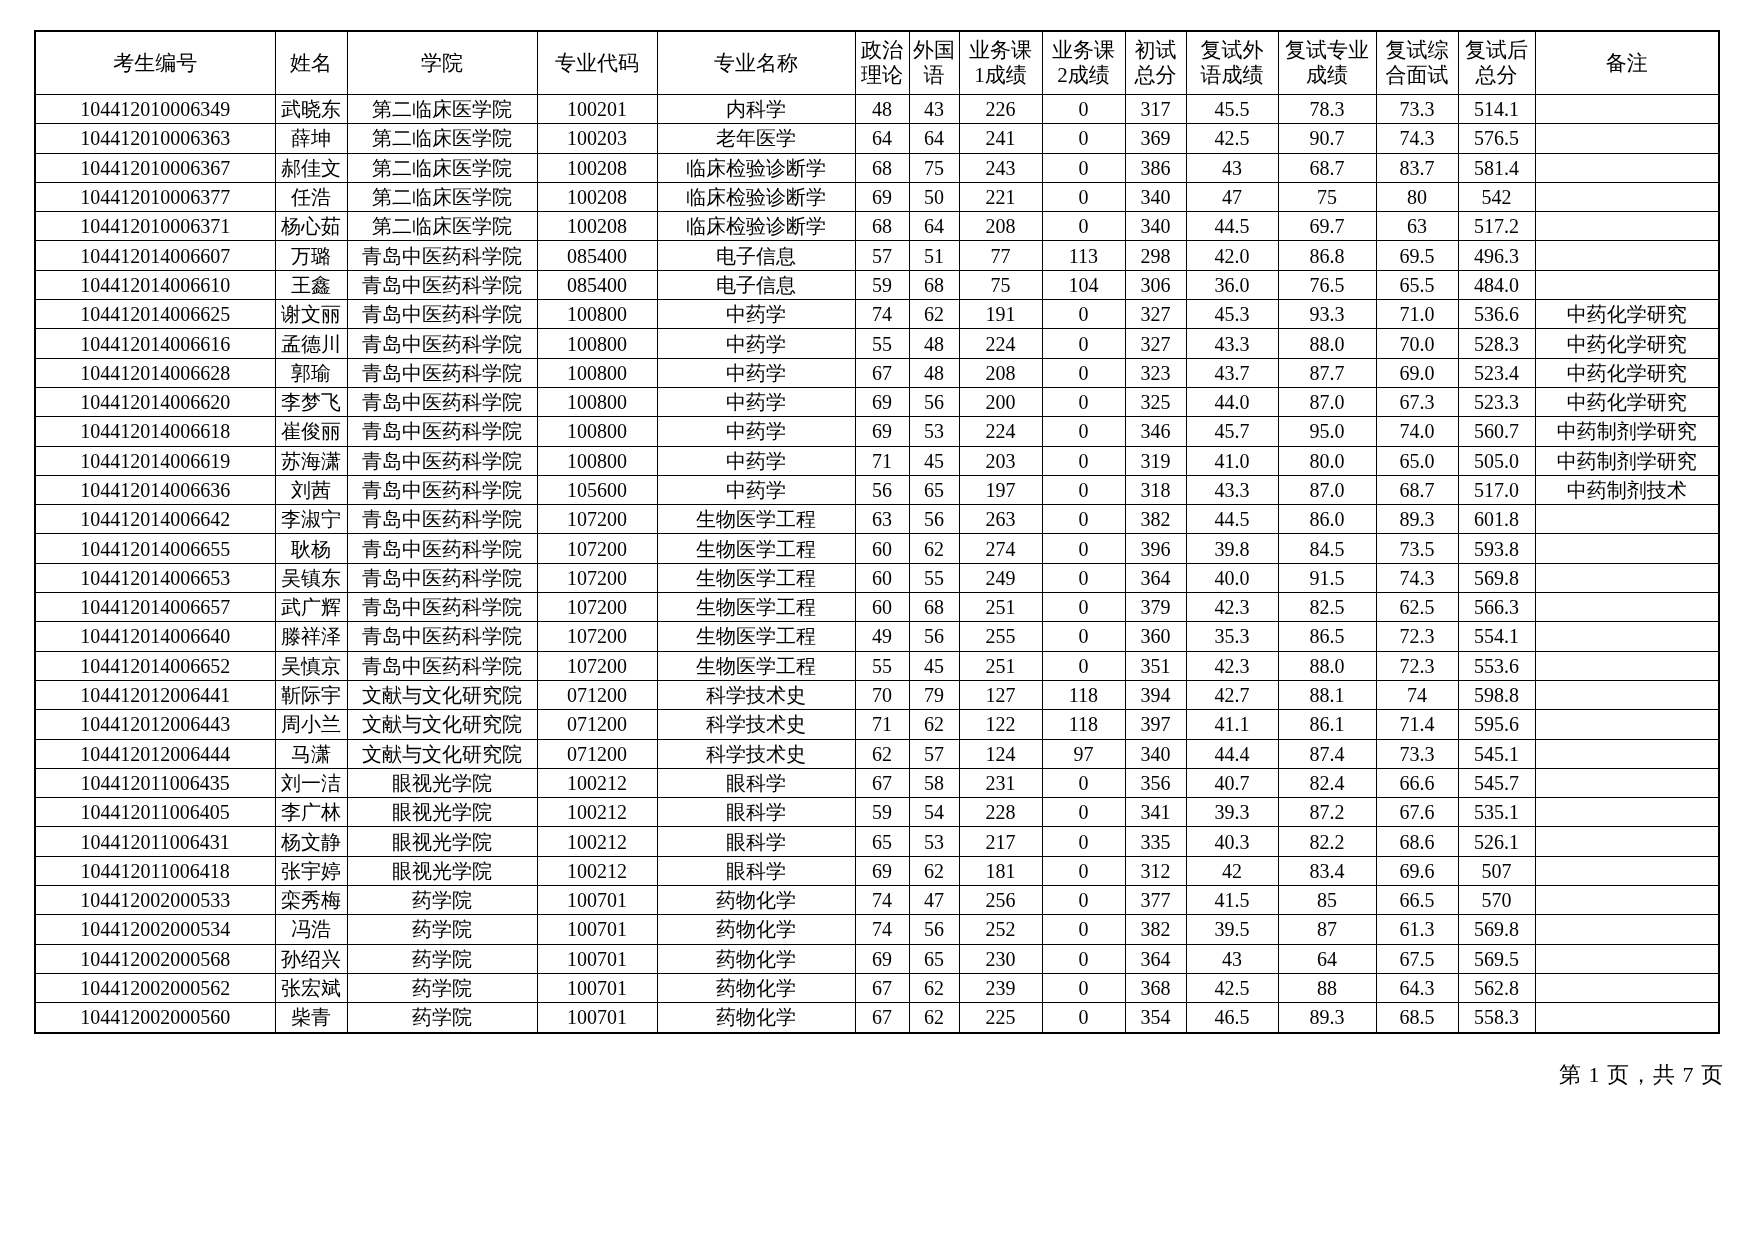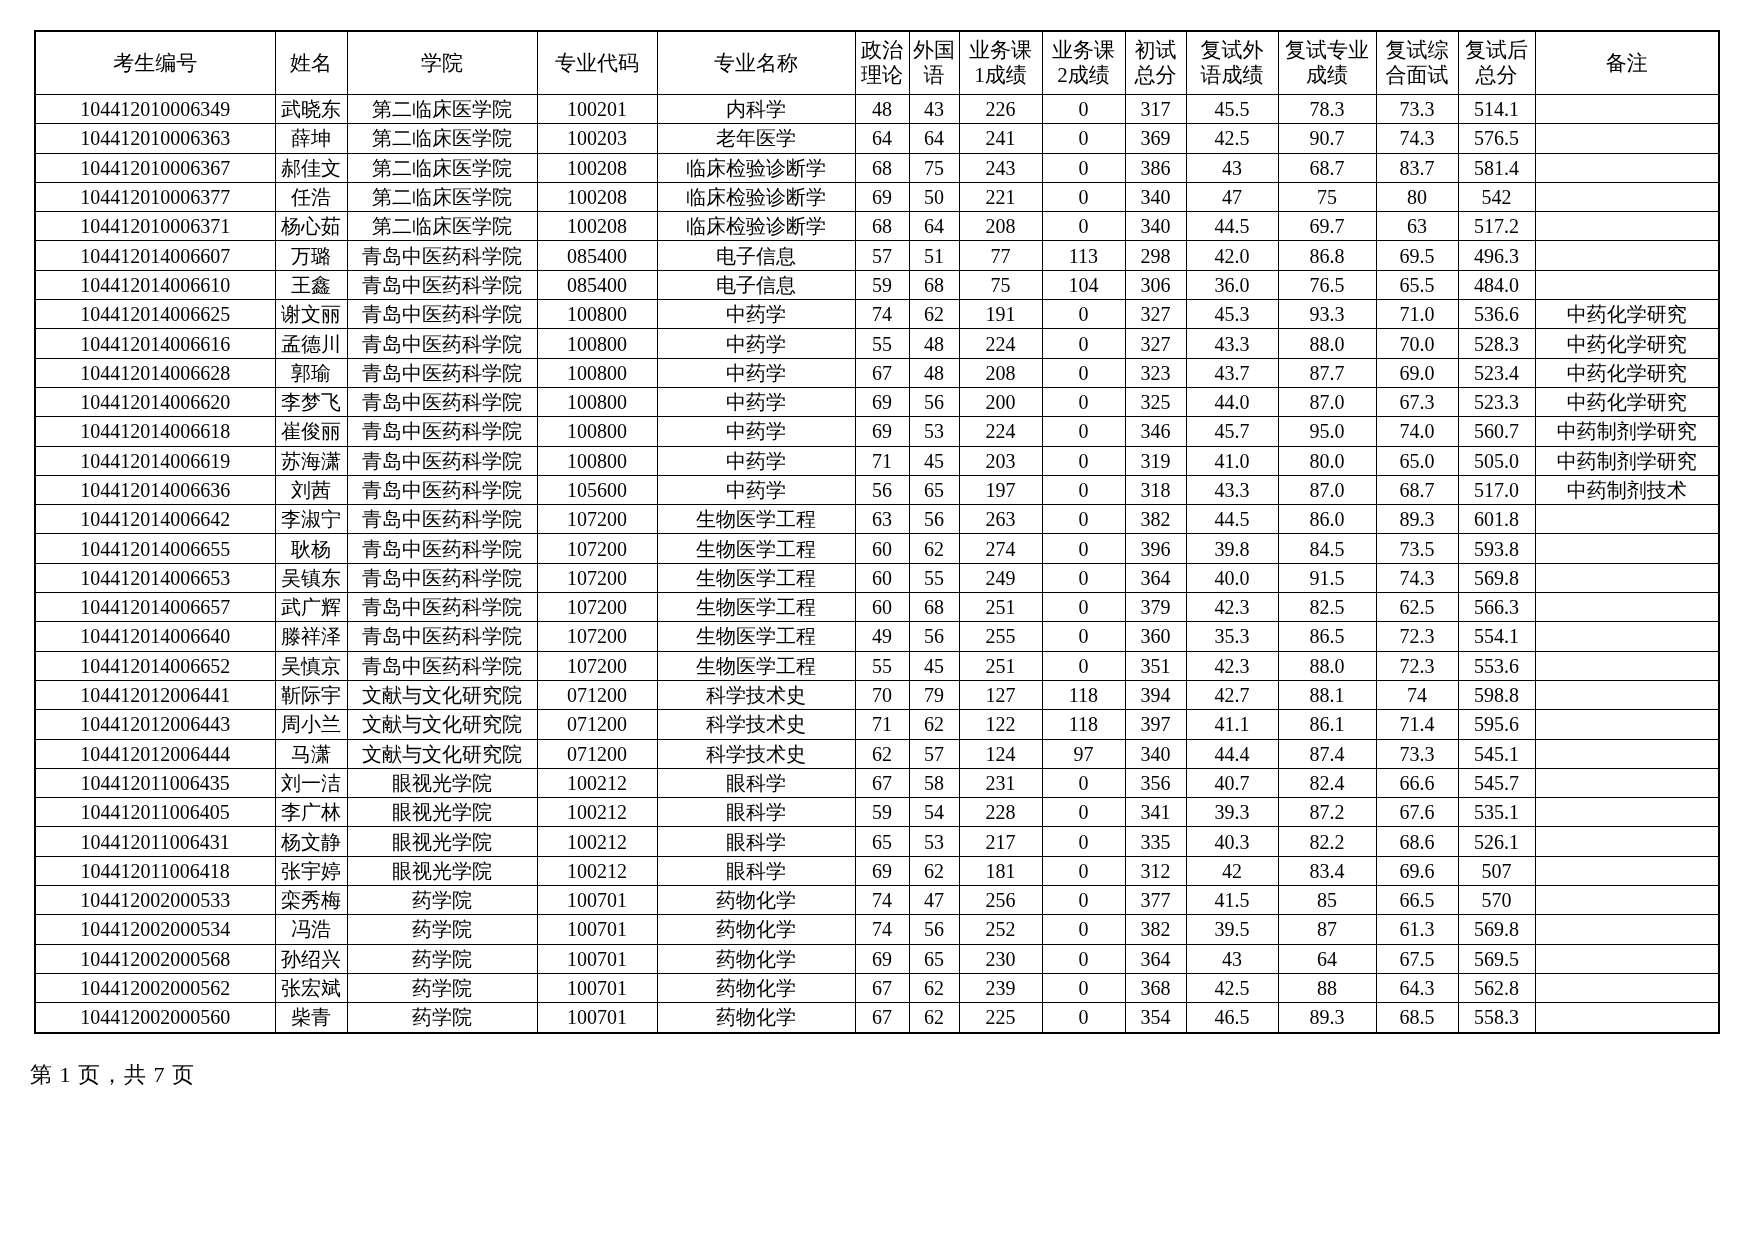--- a/index.html
+++ b/index.html
@@ -69,21 +69,21 @@
   col.c-rtot  { width: 77px;  }
   col.c-note  { width: 184px; }
 
   .hdr-two-line { display: block; }
 
   .note-cell { font-size: 19px; }
   .num { font-family: "Liberation Serif", "DejaVu Serif", serif; }
 
   #footer {
     margin-top: 26px;
-    text-align: left;
+    text-align: right;
     font-size: 22px;
     letter-spacing: 1px;
   }
 </style>
 </head>
 <body>
 
 <div id="page">
 
   <table class="admission-table">

